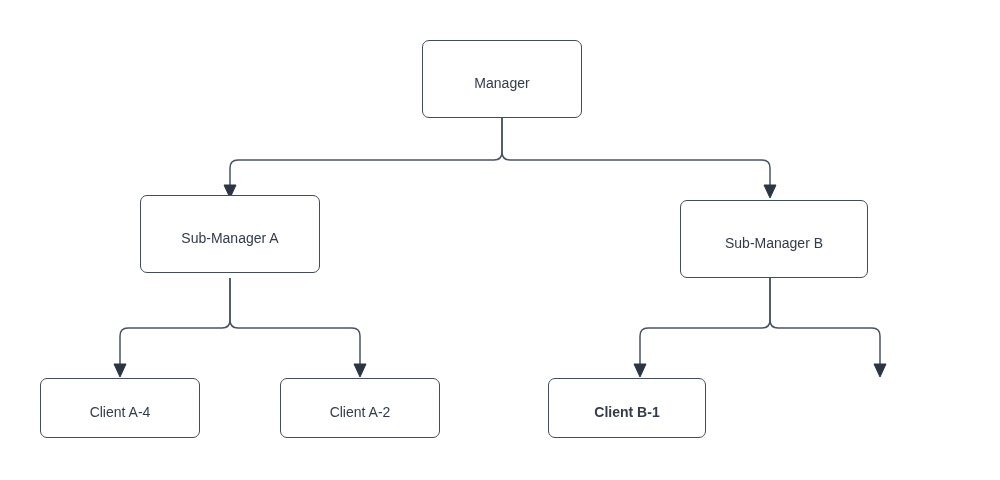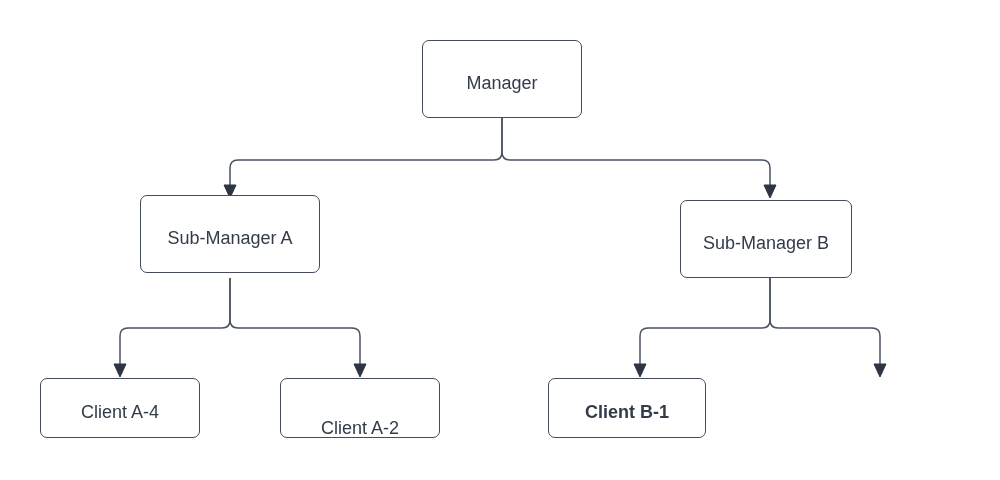--- a/index.html
+++ b/index.html
@@ -37,31 +37,31 @@
     box-sizing: border-box;
     background: var(--fill, #ffffff);
     border: 1px solid var(--border, #434c5a);
     border-radius: 7px;
     display: flex;
     align-items: center;
     justify-content: center;
     z-index: 1;
   }
   .node-label {
-    font-size: 18px;
+    font-size: 14px;
     color: var(--text, #333b4a);
     white-space: nowrap;
     line-height: 1;
     margin-top: 8px;
   }
   .node.manager   { left: 422px; top: 40px;  width: 160px; height: 78px; }
   .node.sub-a     { left: 140px; top: 195px; width: 180px; height: 78px; }
-  .node.sub-b     { left: 680px; top: 200px; width: 172px; height: 78px; }
+  .node.sub-b     { left: 680px; top: 200px; width: 188px; height: 78px; }
   .node.client-a1 { left: 40px;  top: 378px; width: 160px; height: 60px; }
-  .node.client-a2 { left: 280px; top: 378px; width: 160px; height: 60px; align-items: flex-end; }
+  .node.client-a2 { left: 280px; top: 378px; width: 160px; height: 60px; }
   .node.client-b1 { left: 548px; top: 378px; width: 158px; height: 60px; font-weight: bold; }
   .node.client-b2 { left: 800px; top: 378px; width: 160px; height: 60px; }
 </style>
 </head>
 <body>
 
 <div id="canvas" style="--bg: #ffffff; --fill: #ffffff; --border: #434c5a; --line: #4a5362; --arrow: #2e3542; --text: #333b4a;">
 
   <svg id="edges" width="1000" height="480" viewBox="0 0 1000 480">
 

